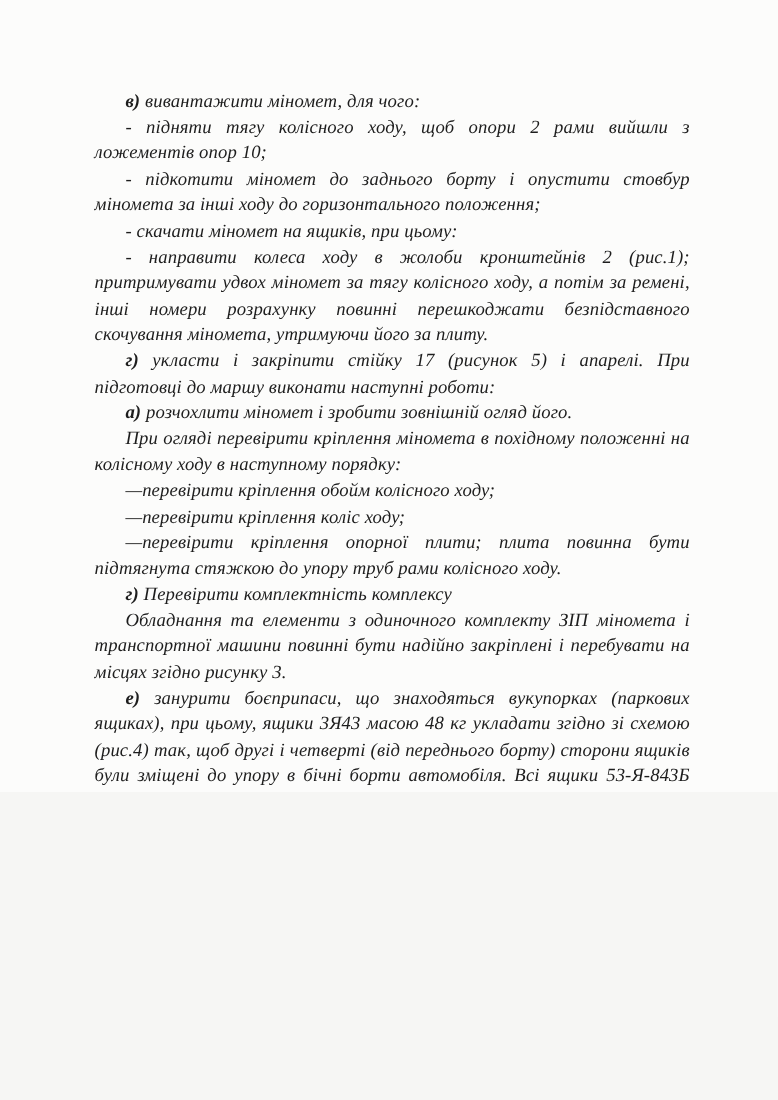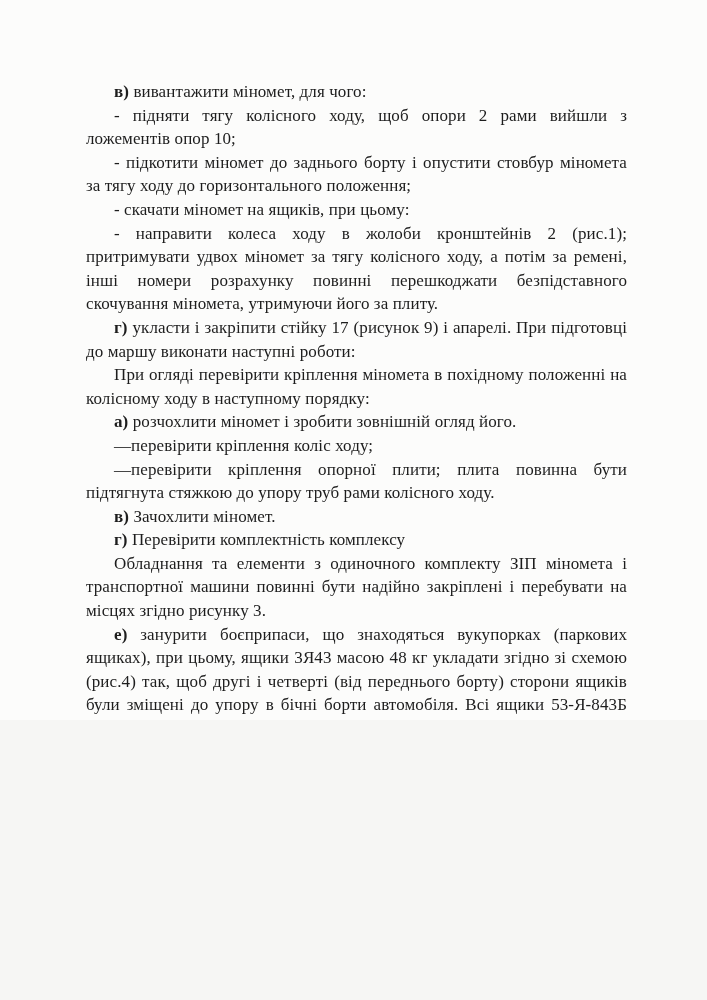--- a/index.html
+++ b/index.html
@@ -13,20 +13,21 @@
     font-family: "Liberation Serif", "DejaVu Serif", serif;
   }
   .page {
     position: relative;
     width: 707px;
     height: 720px;
     background: #fcfcfb;
     color: #1d1d1d;
     overflow: hidden;
     box-sizing: border-box;
+    font-style: italic;
   }
   .content {
     position: absolute;
     left: 86px;
     top: 80px;
     width: 541px;
     text-align: justify;
     font-size: 17px;
     line-height: 23.6px;
     letter-spacing: 0.1px;
@@ -51,39 +52,39 @@
 </head>
 <body>
 
 <div class="page">
   <div class="content">
 
     <p class="para"><b class="lead">в)</b><span> вивантажити міномет, для чого:</span></p>
 
     <p class="para"><b class="lead"></b><span>- підняти тягу колісного ходу, щоб опори 2 рами вийшли з ложементів опор 10;</span></p>
 
-    <p class="para"><b class="lead"></b><span>- підкотити міномет до заднього борту і опустити стовбур міномета за тягу ходу до горизонтального положення;</span></p>
+    <p class="para"><b class="lead"></b><span>- підкотити міномет до заднього борту і опустити стовбур міномета за інші ходу до горизонтального положення;</span></p>
 
     <p class="para"><b class="lead"></b><span>- скачати міномет на ящиків, при цьому:</span></p>
 
     <p class="para"><b class="lead"></b><span>- направити колеса ходу в жолоби кронштейнів 2 (рис.1); притримувати удвох міномет за тягу колісного ходу, а потім за ремені, інші номери розрахунку повинні перешкоджати безпідставного скочування міномета, утримуючи його за плиту.</span></p>
 
-    <p class="para"><b class="lead">г)</b><span> укласти і закріпити стійку 17 (рисунок 9) і апарелі. При підготовці до маршу виконати наступні роботи:</span></p>
+    <p class="para"><b class="lead">г)</b><span> укласти і закріпити стійку 17 (рисунок 5) і апарелі. При підготовці до маршу виконати наступні роботи:</span></p>
+
+    <p class="para"><b class="lead">а)</b><span> розчохлити міномет і зробити зовнішній огляд його.</span></p>
 
     <p class="para"><b class="lead"></b><span>При огляді перевірити кріплення міномета в похідному положенні на колісному ходу в наступному порядку:</span></p>
 
-    <p class="para"><b class="lead">а)</b><span> розчохлити міномет і зробити зовнішній огляд його.</span></p>
-
+    <p class="para"><b class="lead"></b><span>—перевірити кріплення обойм колісного ходу;</span></p>
 
     <p class="para"><b class="lead"></b><span>—перевірити кріплення коліс ходу;</span></p>
 
     <p class="para"><b class="lead"></b><span>—перевірити кріплення опорної плити; плита повинна бути підтягнута стяжкою до упору труб рами колісного ходу.</span></p>
 
 
-    <p class="para"><b class="lead">в)</b><span> Зачохлити міномет.</span></p>
 
     <p class="para"><b class="lead">г)</b><span> Перевірити комплектність комплексу</span></p>
 
     <p class="para"><b class="lead"></b><span>Обладнання та елементи з одиночного комплекту ЗІП міномета і транспортної машини повинні бути надійно закріплені і перебувати на місцях згідно рисунку 3.</span></p>
 
 
     <p class="para"><b class="lead">е)</b><span> занурити боєприпаси, що знаходяться вукупорках (паркових ящиках), при цьому, ящики 3Я43 масою 48 кг укладати згідно зі схемою (рис.4) так, щоб другі і четверті (від переднього борту) сторони ящиків були зміщені до упору в бічні борти автомобіля. Всі ящики 53-Я-843Б масою 45 кг, мають менші габарити, допускається укладати замками в бік заднього борту.</span></p>
 
   </div>
 

